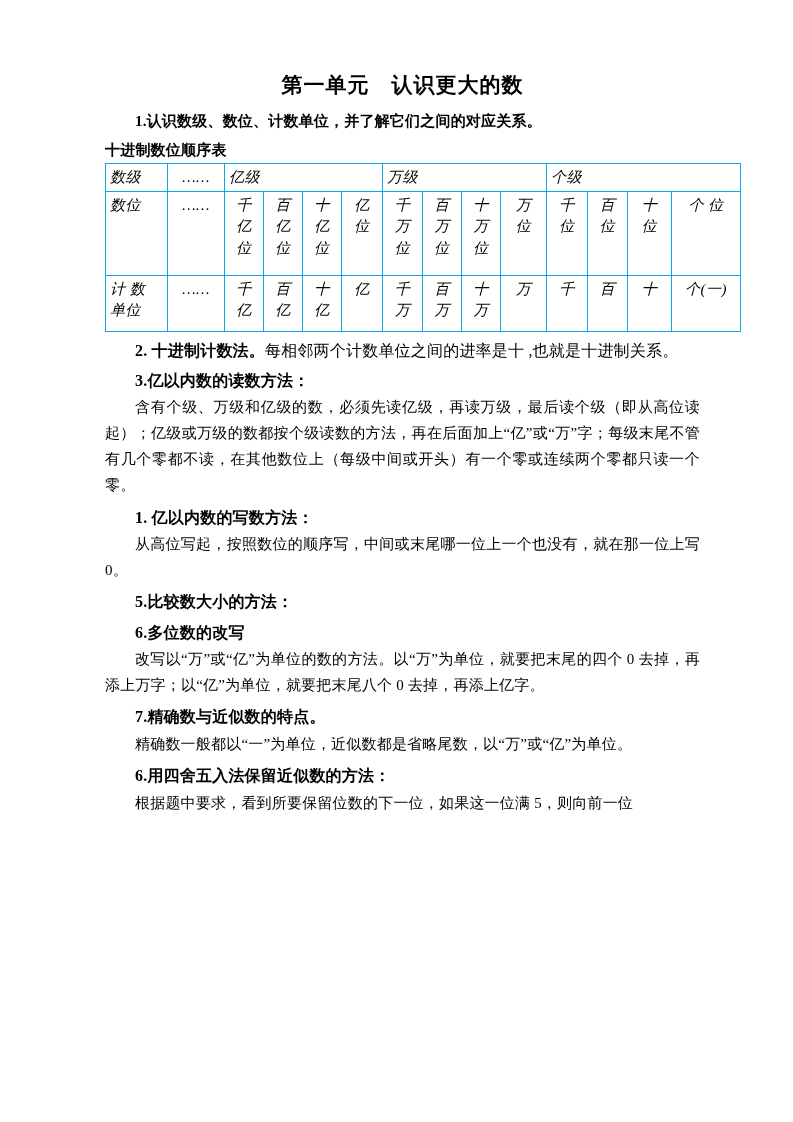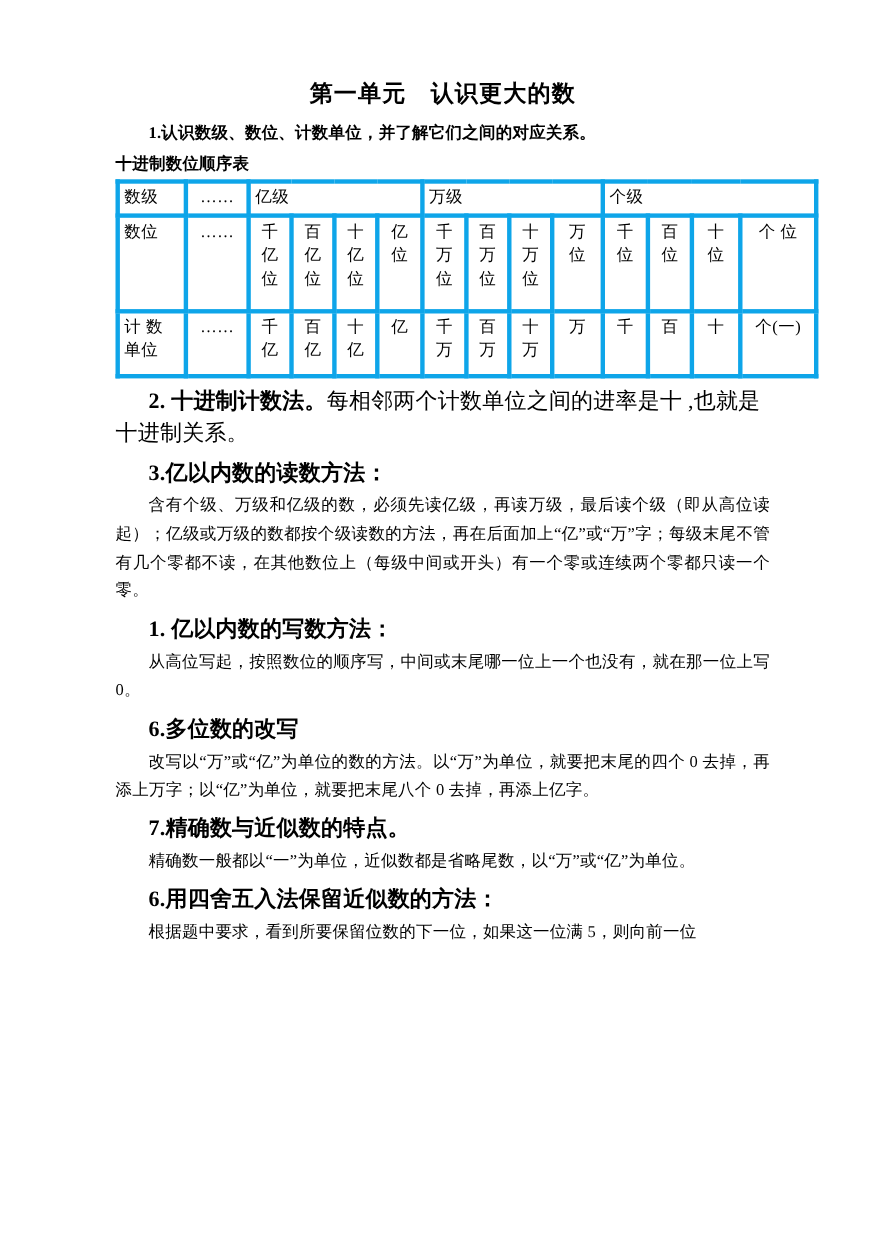--- a/index.html
+++ b/index.html
@@ -49,26 +49,27 @@
     letter-spacing: 0.2px;
   }
 
   table.place-table {
     border-collapse: collapse;
     width: 595px;
     table-layout: fixed;
     margin: 0 0 6px 0;
   }
   table.place-table td {
-    border: 4px solid #0ea5e9;
+    border: 1px solid #0ea5e9;
     font-size: 15px;
     vertical-align: top;
     padding: 3px 4px 2px 4px;
     line-height: 1.42;
     letter-spacing: 0.5px;
+    font-style: italic;
   }
   td.rowlabel {
     text-align: left;
     white-space: pre-line;
   }
   td.dots {
     text-align: center;
     letter-spacing: 1px;
   }
   td.groupname {
@@ -81,21 +82,21 @@
   }
   td.unit {
     text-align: center;
     white-space: pre-line;
   }
   .row-head td { height: 22px; }
   .row-place td { height: 78px; }
   .row-unit  td { height: 50px; }
 
   .sec-heading {
-    font-size: 20px;
+    font-size: 16px;
     font-weight: bold;
     margin: 7px 0 3px 0;
     text-indent: 30px;
     line-height: 1.45;
     letter-spacing: 0.2px;
   }
   .sec-heading.inline-mix {
     font-weight: bold;
   }
   .sec-heading .body-run {
@@ -209,20 +210,21 @@
   </table>
 
   <p class="sec-heading inline-mix"><span>2. 十进制计数法。</span><span class="body-run">每相邻两个计数单位之间的进率是十 ,也就是十进制关系。</span></p>
 
   <p class="sec-heading">3.亿以内数的读数方法：</p>
   <p class="body">含有个级、万级和亿级的数，必须先读亿级，再读万级，最后读个级（即从高位读起）；亿级或万级的数都按个级读数的方法，再在后面加上“亿”或“万”字；每级末尾不管有几个零都不读，在其他数位上（每级中间或开头）有一个零或连续两个零都只读一个零。</p>
 
   <p class="sec-heading">1. 亿以内数的写数方法：</p>
   <p class="body">从高位写起，按照数位的顺序写，中间或末尾哪一位上一个也没有，就在那一位上写 0。</p>
 
+  <p class="sec-heading">5.比较数大小的方法：</p>
 
   <p class="sec-heading">6.多位数的改写</p>
   <p class="body">改写以“万”或“亿”为单位的数的方法。以“万”为单位，就要把末尾的四个 0 去掉，再添上万字；以“亿”为单位，就要把末尾八个 0 去掉，再添上亿字。</p>
 
   <p class="sec-heading">7.精确数与近似数的特点。</p>
   <p class="body">精确数一般都以“一”为单位，近似数都是省略尾数，以“万”或“亿”为单位。</p>
 
   <p class="sec-heading">6.用四舍五入法保留近似数的方法：</p>
   <p class="body">根据题中要求，看到所要保留位数的下一位，如果这一位满 5，则向前一位</p>
 

